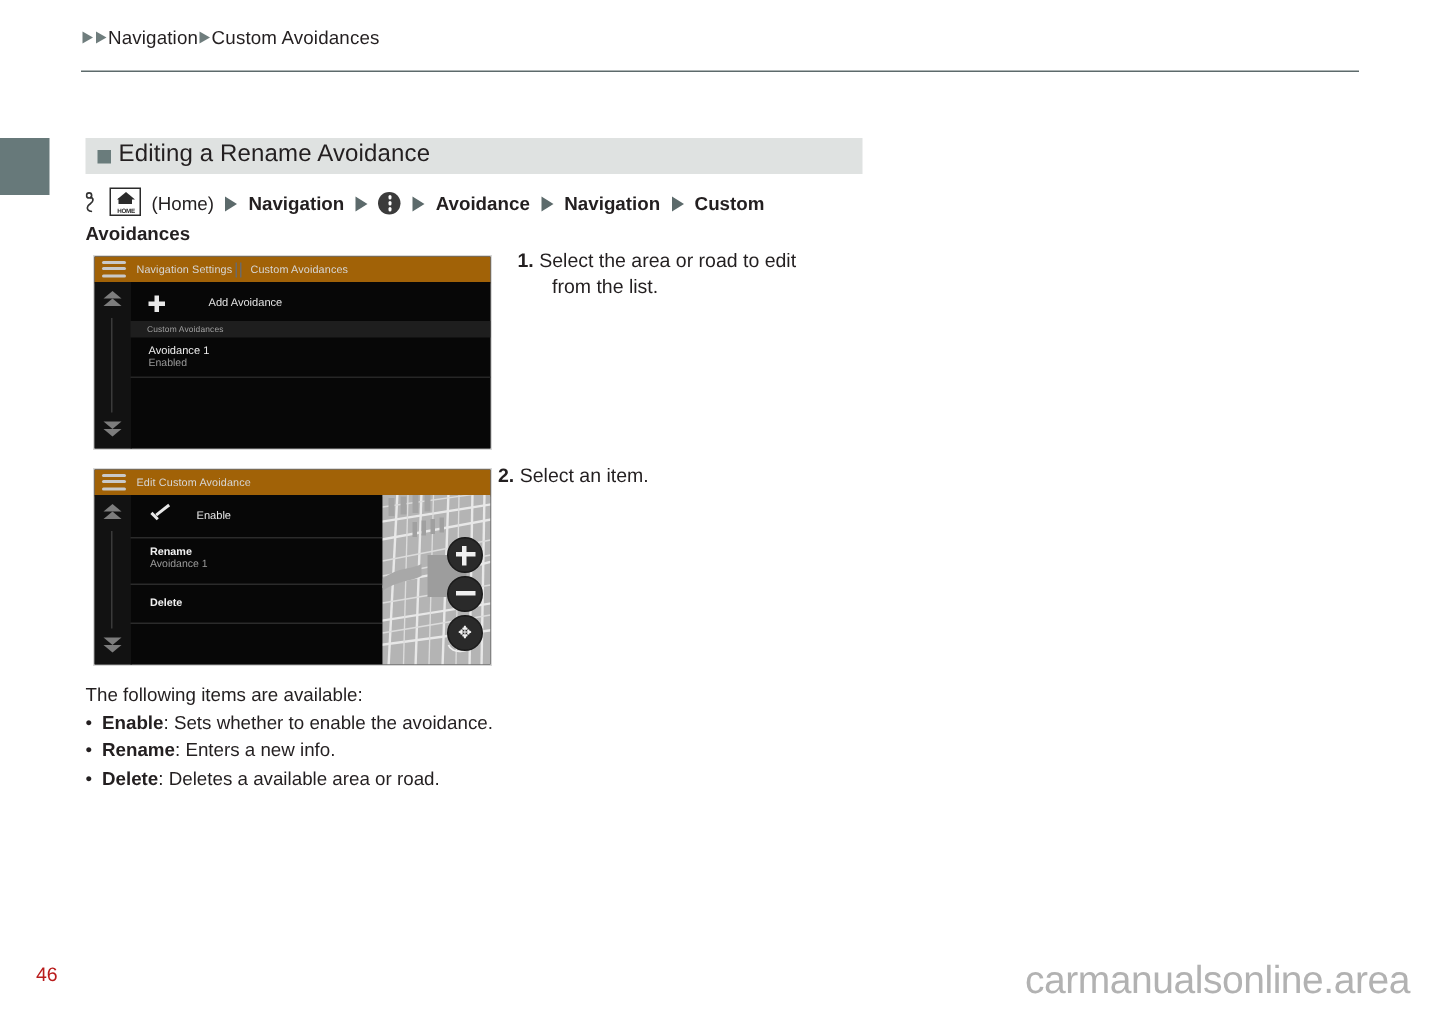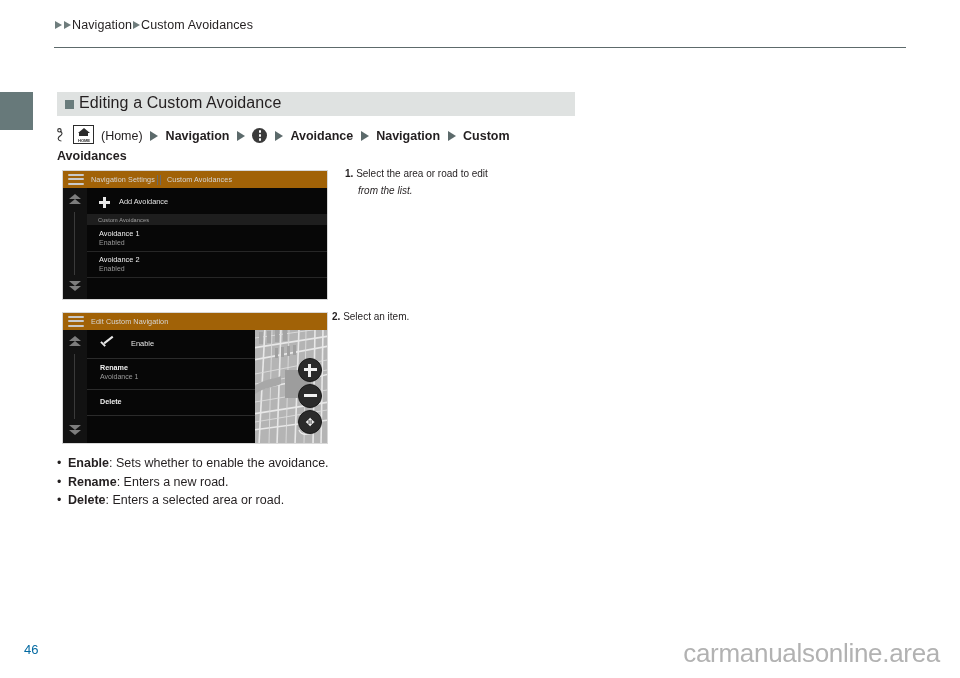--- a/index.html
+++ b/index.html
@@ -281,21 +281,21 @@
   }
   .plus:before, .plus:after {
     content: "";
     position: absolute;
     background: #e8e8e8;
   }
   .plus:before { left: 4px; top: 0; width: 3.2px; height: 11px; }
   .plus:after  { left: 0; top: 4px; width: 11px; height: 3.2px; }
   .add-label {
     position: absolute;
-    left: 32px;
+    left: 52px;
     top: 9px;
     font-size: 7.4px;
     color: #e3e3e3;
   }
   .group-header {
     position: absolute;
     left: 0;
     top: 26px;
     width: 100%;
     height: 11px;
@@ -436,29 +436,29 @@
     width: 12px; height: 12px;
     color: #f0f0f0;
     font-size: 11px;
     line-height: 12px;
     text-align: center;
   }
 
   
   .step {
     position: absolute;
-    font-size: 10px;
+    font-size: 13px;
     line-height: 17px;
     color: #231f20;
     width: 230px;
   }
   .step b { font-weight: bold; }
   #step1 { left: 345px; top: 165px; }
   #step2 { left: 332px; top: 308px; }
-  .step .indent { display: block; margin-left: 13px; font-style: italic; }
+  .step .indent { display: block; margin-left: 23px; }
 
   
   .body-text {
     position: absolute;
     left: 57px;
     top: 454px;
     width: 500px;
     font-size: 12.5px;
     line-height: 18.5px;
     color: #231f20;
@@ -475,21 +475,21 @@
     line-height: 18.5px;
   }
   .bullet-row b { font-weight: bold; }
 
   
   .page-num {
     position: absolute;
     left: 24px;
     top: 642px;
     font-size: 13px;
-    color: #0369a1;
+    color: #b91c1c;
   }
   .watermark {
     position: absolute;
     right: 20px;
     top: 638px;
     font-size: 26px;
     color: #b2b2b2;
     letter-spacing: -0.3px;
     font-family: "Liberation Sans", sans-serif;
   }
@@ -503,21 +503,21 @@
   <span class="crumb-text">Navigation</span>
   <span class="tri"></span>
   <span class="crumb-text">Custom Avoidances</span>
 </div>
 <div class="rule-top"></div>
 
 <div class="side-tab"></div>
 
 <div class="section-band">
   <span class="sq"></span>
-  <span class="title">Editing a Custom Avoidance</span>
+  <span class="title">Editing a Rename Avoidance</span>
 </div>
 
 <div class="nav-path">
   <span class="hook-icon">
     <svg width="9" height="14" viewBox="0 0 9 14">
         <path d="M4.4 13 C1.6 13 0.6 11 1.6 9.4 C2.4 8.1 5 7.2 5 5.4 C5 4.2 4 3.6 3 3.6" fill="none" stroke="#333" stroke-width="1.1"></path>
         <circle cx="2.4" cy="2.3" r="1.7" fill="none" stroke="#333" stroke-width="1.1"></circle>
       </svg>
   </span>
   <span class="home-box">
@@ -566,35 +566,31 @@
       <span class="plus"></span>
       <span class="add-label">Add Avoidance</span>
     </div>
     <div class="group-header">
       <span>Custom Avoidances</span>
     </div>
     <div class="list-item" style="top:37px;">
       <span class="li-title">Avoidance 1</span>
       <span class="li-sub">Enabled</span>
     </div>
-    <div class="list-item" style="top:63px;">
-      <span class="li-title">Avoidance 2</span>
-      <span class="li-sub">Enabled</span>
-    </div>
   </div>
 </div>
 
 <div class="shot" id="shot2">
   <div class="shot-topbar">
     <div class="hamburger">
         <span></span>
         <span></span>
         <span></span>
       </div>
-    <div class="topbar-text" style="left:28px;">Edit Custom Navigation</div>
+    <div class="topbar-text" style="left:28px;">Edit Custom Avoidance</div>
   </div>
   <div class="rail">
     <div class="arrow-up">
       <span class="chev up" style="top:0px;"></span>
         <span class="chev up" style="top:5px;"></span>
     </div>
     <div class="track"></div>
     <div class="arrow-dn">
       <span class="chev dn" style="top:0px;"></span>
         <span class="chev dn" style="top:5px;"></span>
@@ -667,28 +663,29 @@
   <b>1.</b>
   <span>Select the area or road to edit</span>
   <span class="indent">from the list.</span>
 </div>
 <div class="step" id="step2">
   <b>2.</b>
   <span>Select an item.</span>
 </div>
 
 <div class="body-text">
+  <div>The following items are available:</div>
   <div class="bullet-row">
     <span class="bullet-dot">•</span>
     <span><b>Enable</b><span>: Sets whether to enable the avoidance.</span></span>
   </div>
   <div class="bullet-row">
     <span class="bullet-dot">•</span>
-    <span><b>Rename</b><span>: Enters a new road.</span></span>
+    <span><b>Rename</b><span>: Enters a new info.</span></span>
   </div>
   <div class="bullet-row">
     <span class="bullet-dot">•</span>
-    <span><b>Delete</b><span>: Enters a selected area or road.</span></span>
+    <span><b>Delete</b><span>: Deletes a available area or road.</span></span>
   </div>
 </div>
 
 <div class="page-num">46</div>
 <div class="watermark">carmanualsonline.area</div>
 
 </body></html>

